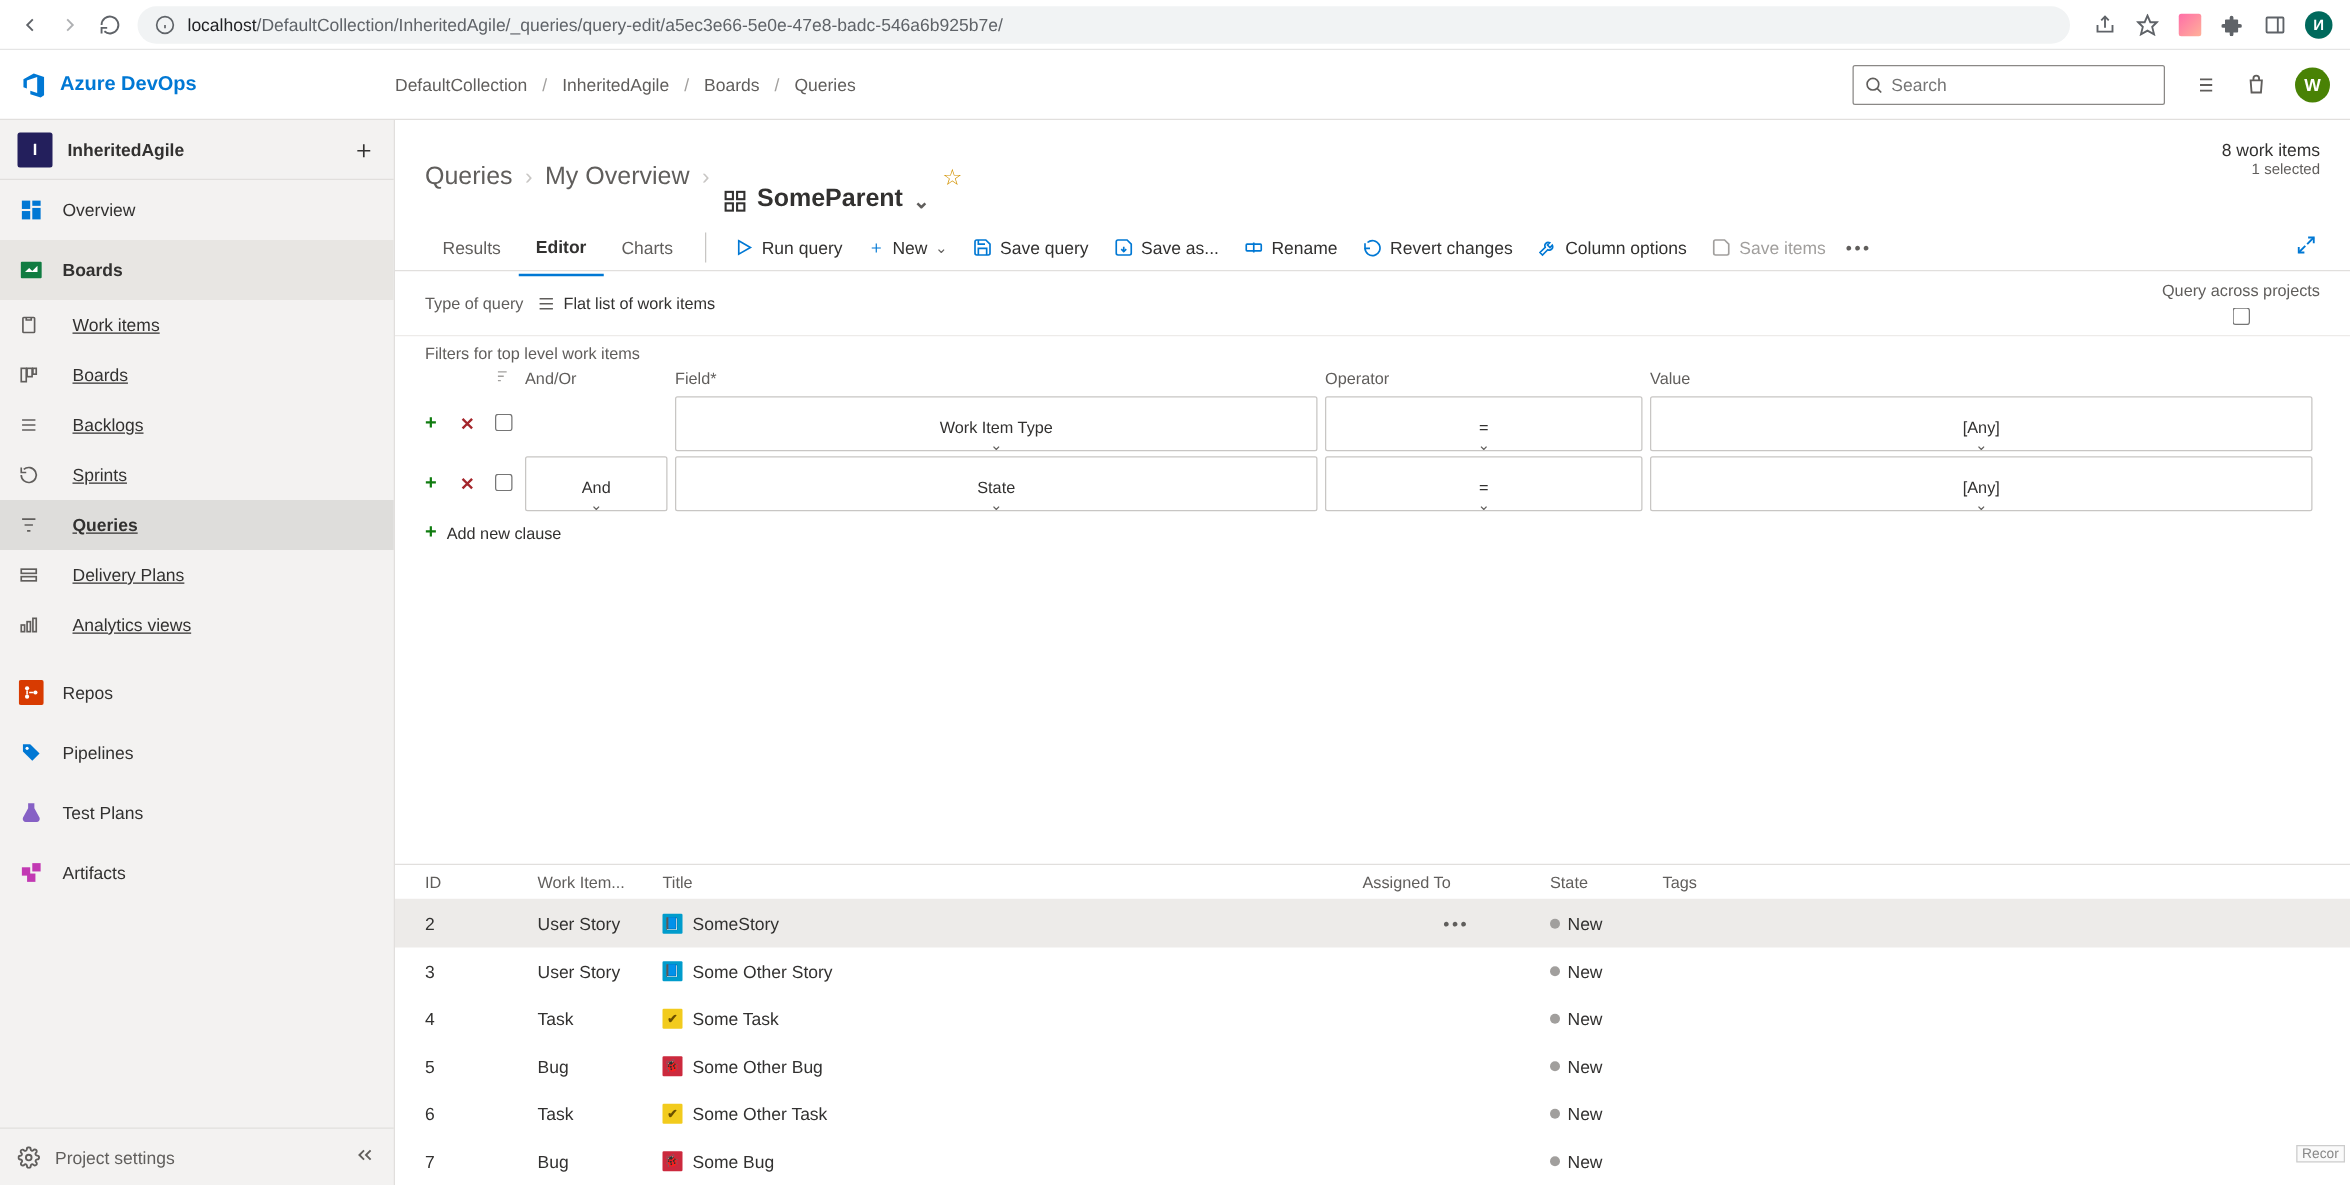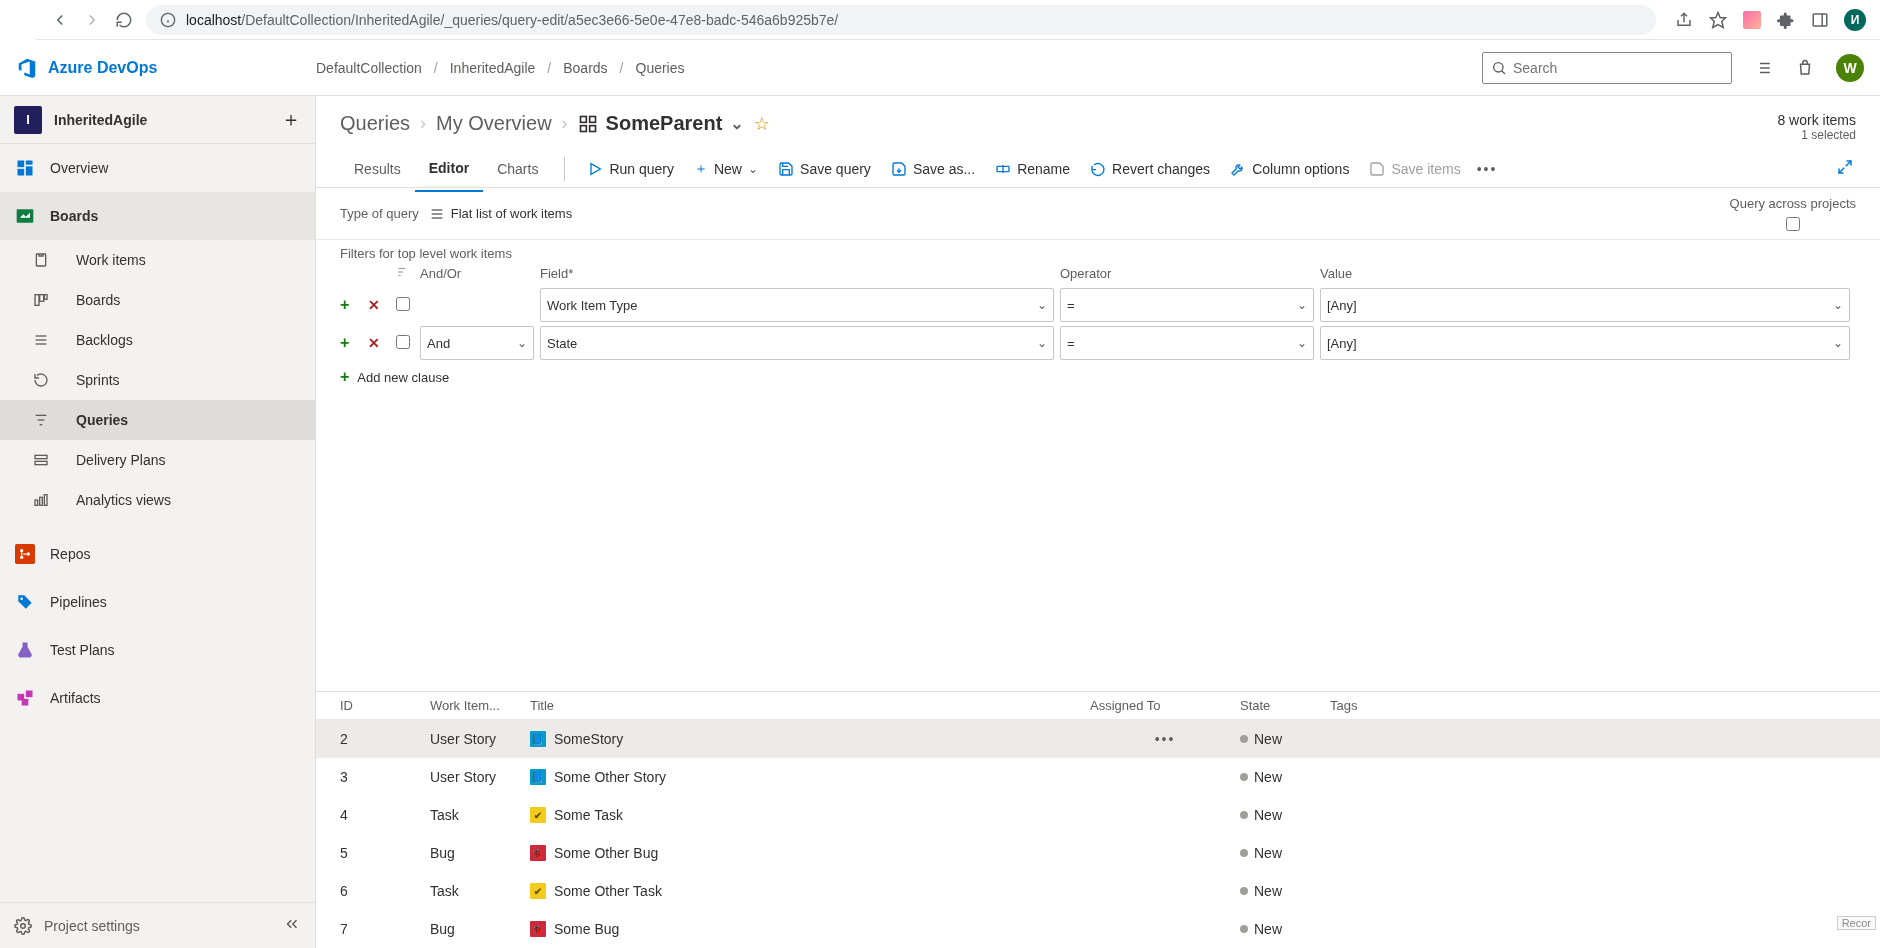--- a/index.html
+++ b/index.html
@@ -1,19 +1,19 @@
 <!DOCTYPE html>
 <html><head>
 <meta charset="utf-8">
 <style>
   * { box-sizing: border-box; margin: 0; padding: 0; font-family: "Segoe UI", -apple-system, BlinkMacSystemFont, sans-serif; }
   body { width: 1880px; height: 948px; font-size: 14px; color: #323130; overflow: hidden; background: #fff; }
 
   
-  .browser-bar { height: 40px; background: #fff; display: flex; align-items: center; padding: 0 14px; gap: 12px; border-bottom: 1px solid #e5e5e5; margin-left: 36px; }
+  .browser-bar { height: 40px; background: #fff; display: flex; align-items: center; padding: 0 14px; gap: 12px; border-bottom: 1px solid #e5e5e5; }
   .browser-bar .nav-btn { width: 20px; height: 20px; display: flex; align-items: center; justify-content: center; color: #5f6368; cursor: pointer; }
   .url-bar { flex: 1; height: 30px; background: #f1f3f4; border-radius: 15px; display: flex; align-items: center; padding: 0 14px; color: #5f6368; gap: 10px; }
   .url-text { color: #202124; font-size: 14px; }
   .url-text .host { color: #202124; }
   .url-text .path { color: #5f6368; }
   .url-actions { display: flex; gap: 14px; align-items: center; margin-left: 6px; }
   .url-actions .icon { width: 20px; height: 20px; color: #5f6368; display:flex;align-items:center;justify-content:center; }
   .avatar { width: 22px; height: 22px; border-radius: 50%; background: #00695c; color: #fff; display: flex; align-items: center; justify-content: center; font-size: 12px; font-weight: 600; }
 
   
@@ -45,21 +45,21 @@
   .nav-sub .sub-icon { width:18px; height:18px; margin-left:-32px; margin-right:14px; display:flex;align-items:center;justify-content:center; color:#605e5c; }
   .sidebar-footer { margin-top: auto; border-top: 1px solid #e1dfdd; height: 46px; display:flex;align-items:center; padding: 0 14px; gap: 12px; color:#605e5c; }
 
   .content { flex: 1; display: flex; flex-direction: column; overflow: hidden; }
 
   
   .page-head { display:flex; align-items:flex-start; padding: 16px 24px 0 24px; gap: 14px; }
   .page-crumb { display:flex; align-items:center; gap: 10px; font-size: 20px; }
   .page-crumb .pc-link { color: #605e5c; cursor:pointer; }
   .page-crumb .pc-sep { color: #c8c6c4; font-size: 18px; }
-  .page-crumb .pc-current { color: #323130; font-weight: 600; display:flex;align-items:center; gap:8px; }
+  .page-crumb .pc-current { color: #323130; font-weight: 600; display:flex;align-items:flex-end; gap:8px;margin-top:36px; }
   .page-crumb .chev { color: #605e5c; font-size:16px; }
   .fav-star { color: #d29200; font-size: 18px; cursor:pointer; }
   .page-right { margin-left:auto; text-align:right; }
   .page-right .count { color:#323130; }
   .page-right .sel { color:#605e5c; font-size:12px; }
 
   
   .tabs-row { display:flex; align-items:center; padding: 8px 24px 0 24px; gap: 0; border-bottom:1px solid #e1dfdd; height:46px; }
   .tab { padding: 8px 14px; color:#605e5c; cursor:pointer; height:46px; display:flex;align-items:center; }
   .tab.active { color:#323130; font-weight:600; border-bottom: 2px solid #0078d4; }
@@ -82,39 +82,39 @@
   
   .filters-wrap { padding: 6px 24px 10px 24px; font-size:13px; }
   .filters-label { color:#605e5c; margin-bottom: 4px; }
   .filters-grid { display:grid; grid-template-columns: 28px 28px 24px 120px 520px 260px auto; align-items:center; }
   .fh { color:#605e5c; font-size:13px; padding-bottom:4px; }
   .fcell { padding: 2px 0; }
   .add-rem { display:flex; gap:4px; align-items:center; }
   .add-ic { color:#107c10; font-weight:700; font-size:16px; cursor:pointer; }
   .rem-ic { color:#a4262c; font-weight:700; font-size:14px; cursor:pointer; }
   .cb { width:14px; height:14px; }
-  .dd { height:34px; border:1px solid #c8c6c4; border-radius:2px; display:flex; align-items:center; padding: 0 6px; justify-content:space-between; background:#fff; cursor:pointer; margin-right:6px; }
+  .dd { height:44px; border:1px solid #c8c6c4; border-radius:2px; display:flex; align-items:center; padding: 16px 6px; justify-content:space-between; background:#fff; cursor:pointer; margin-right:6px;flex-direction:column; }
   .dd .dd-text { color:#323130; }
   .dd .dd-chev { color:#605e5c; font-size:12px; }
   .add-clause { display:flex;align-items:center;gap:8px; color:#323130; cursor:pointer; margin-top:6px; }
   .add-clause .plus { color:#107c10; font-weight:700; font-size:16px; }
 
   
   .results { margin-top: auto; border-top:1px solid #e1dfdd; display:flex;flex-direction:column; }
   .res-head { display:grid; grid-template-columns: 90px 100px 560px 150px 90px 120px; padding: 6px 24px; color:#605e5c; font-size:13px; border-bottom:1px solid #edebe9; align-items:center; }
   .res-row { display:grid; grid-template-columns: 90px 100px 560px 150px 90px 120px; padding: 6px 24px; align-items:center; height:38px; }
   .res-row.sel { background:#edebe9; }
   .title-cell { display:flex; align-items:center; gap:8px; }
   .wi-icon { width:16px;height:16px; display:flex;align-items:center;justify-content:center; border-radius:1px; font-size:10px; font-weight:700; color:#fff; }
   .state-cell { display:flex;align-items:center;gap:6px; }
   .state-dot { width:8px;height:8px;border-radius:50%;background:#a19f9d; }
   .row-more { color:#605e5c; letter-spacing:2px; cursor:pointer; justify-self:center; }
 
   
-  .nav-sub { padding-left: 32px; }
+  .nav-sub { padding-left: 14px; text-decoration: underline; }
   .nav-sub .sub-icon { margin-left:0; margin-right:14px; }
 
   .spacer { flex:1; }
 
   .rec-badge { position:absolute; bottom:18px; right:4px; font-size:11px; color:#888; border:1px solid #ccc; padding:0 4px; background:#fafafa; }
 </style>
 </head>
 <body>
 
 <div class="browser-bar">

